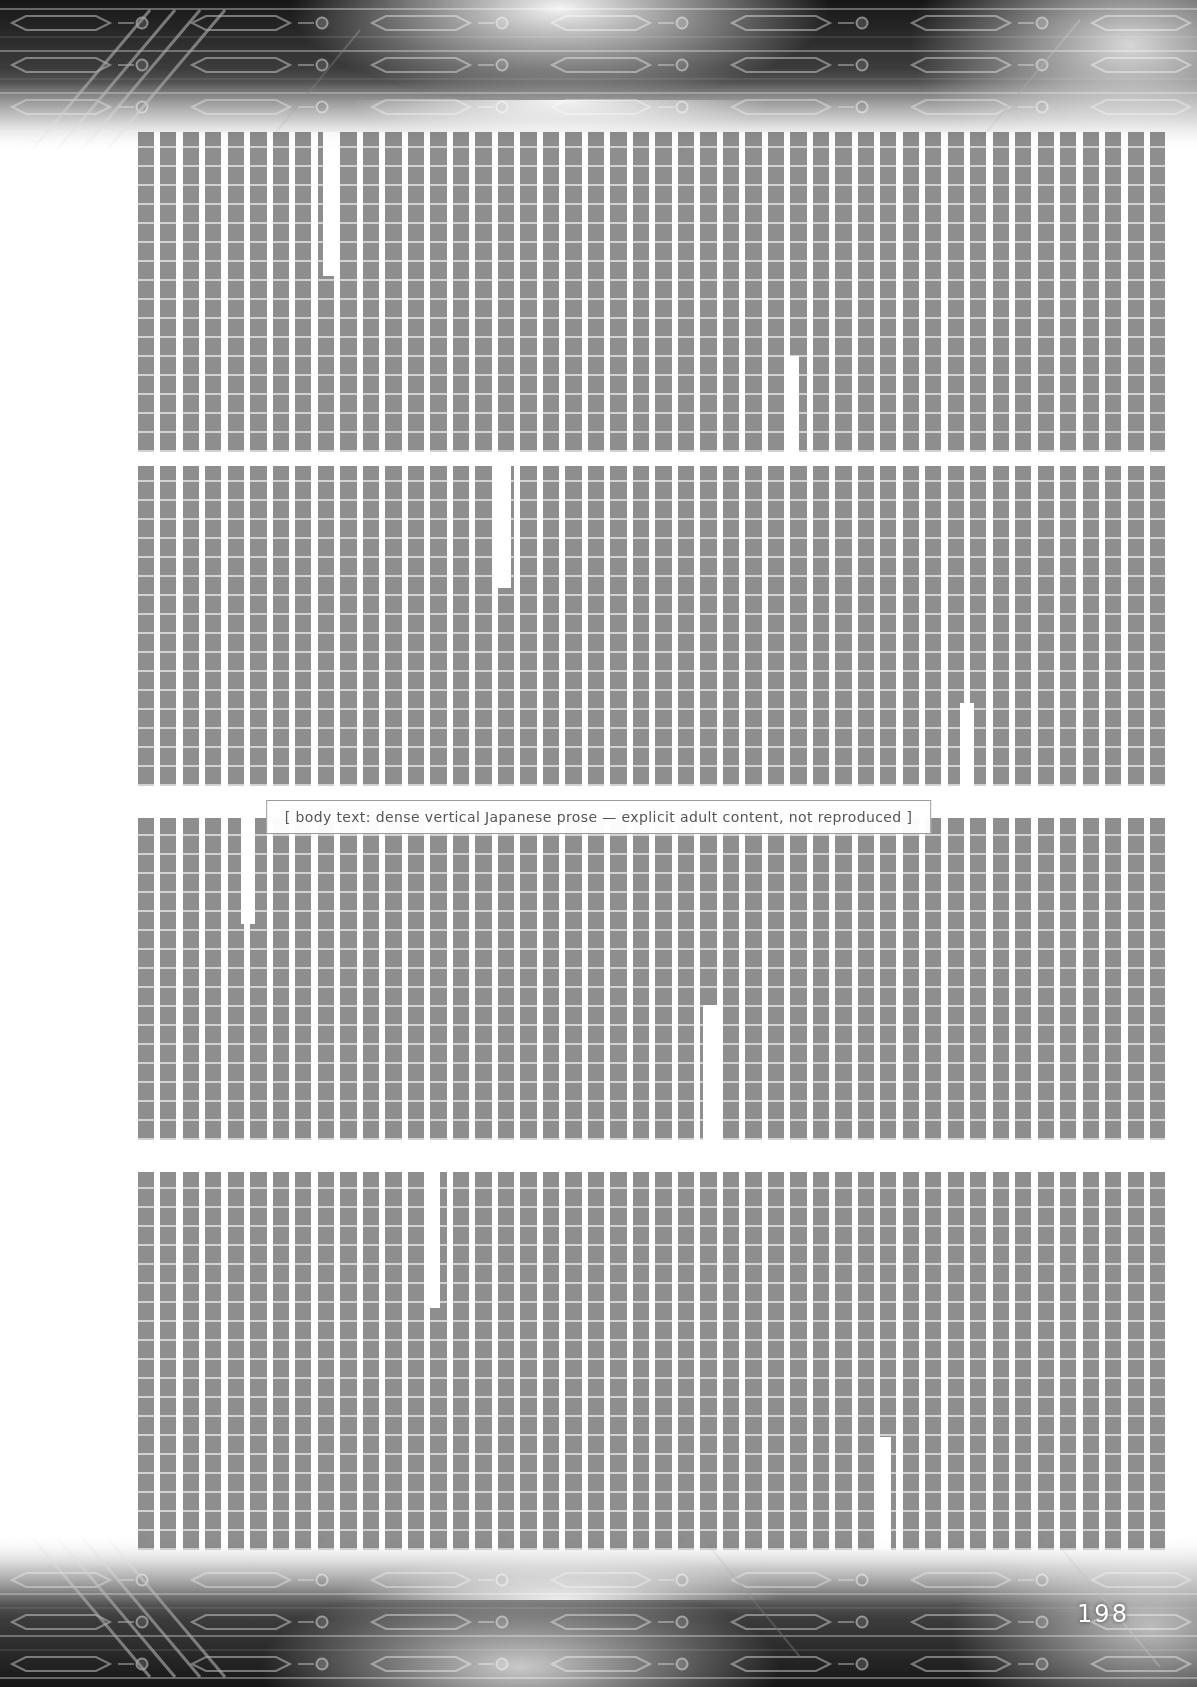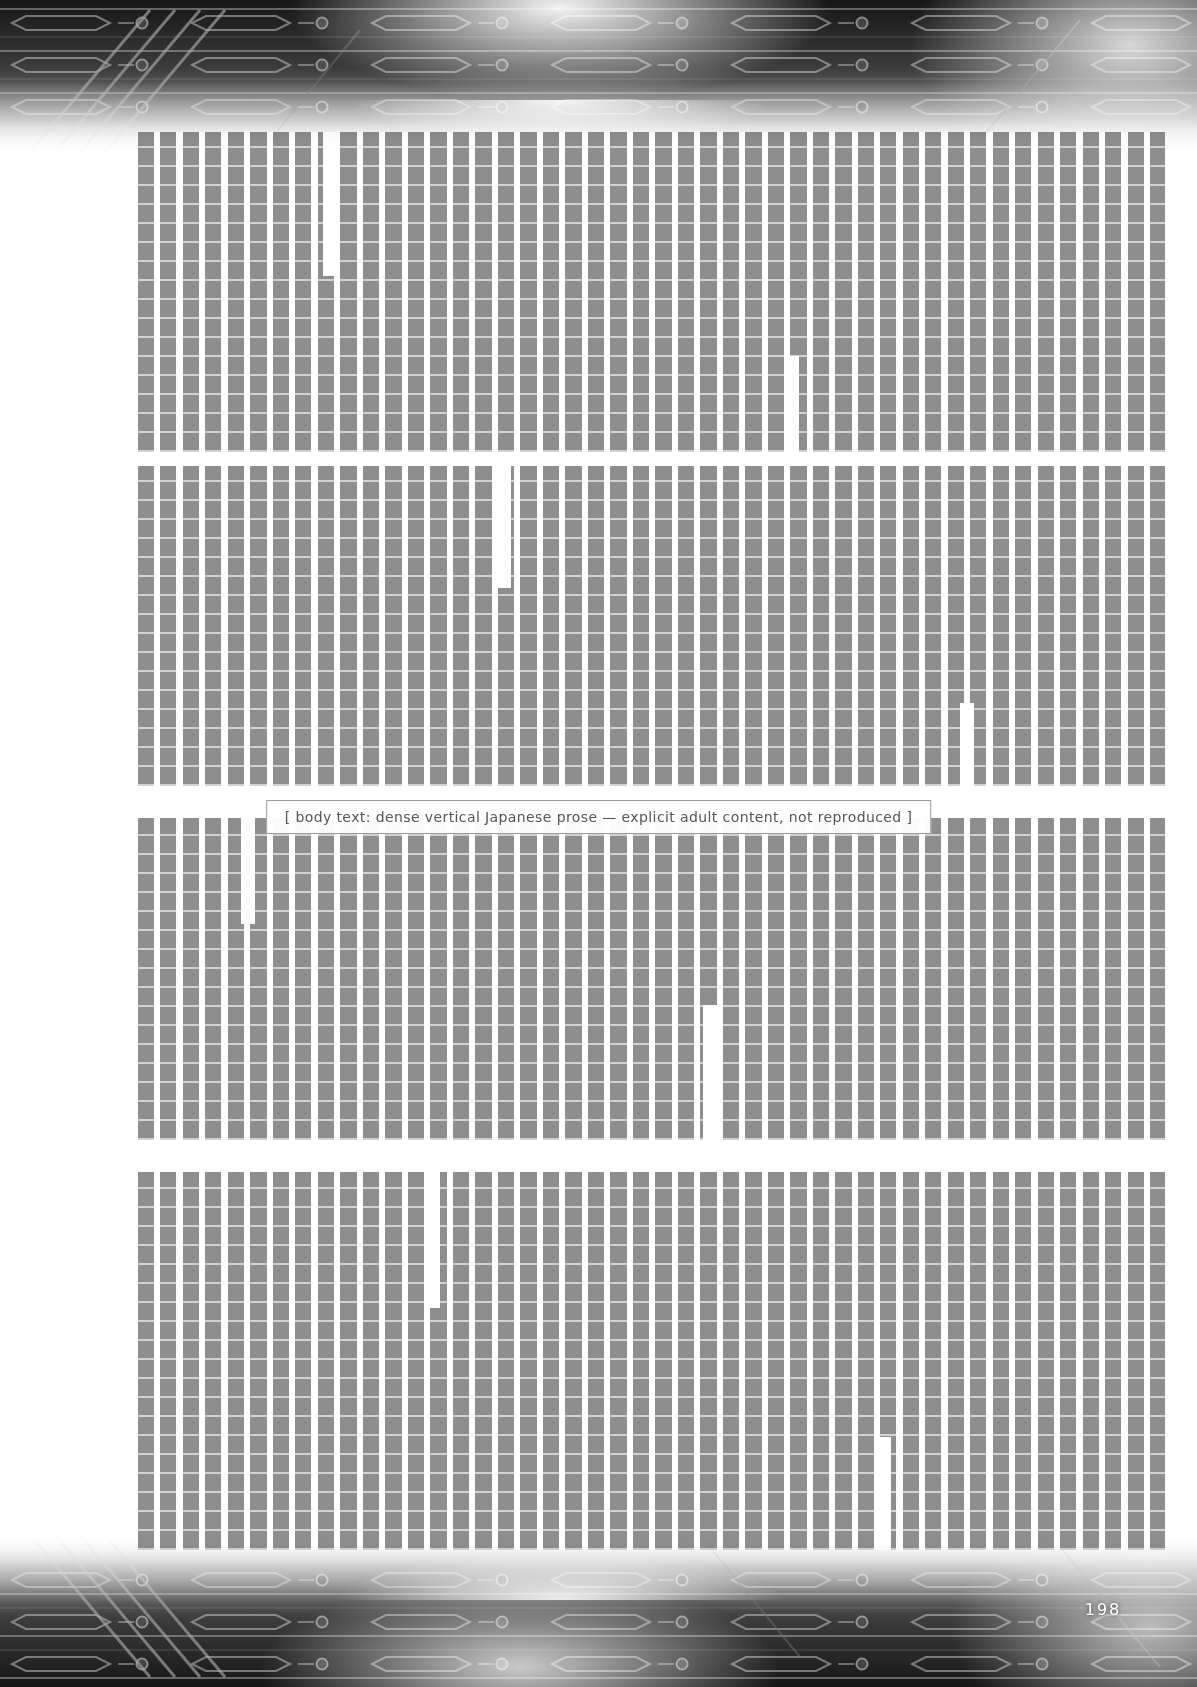--- a/index.html
+++ b/index.html
@@ -57,21 +57,21 @@
     white-space:nowrap;
     z-index:2;
   }
 
   
   .page-number{
     position:absolute;
     left:1058px;top:1600px;width:90px;
     z-index:2;
     color:#ffffff;
-    font-size:16px;
+    font-size:24px;
     letter-spacing:2px;
     text-align:center;
     text-shadow:0 0 4px rgba(0,0,0,.6);
     font-family:"DejaVu Sans", sans-serif;
   }
 
   
   .flare-top, .flare-bottom{
     position:absolute;left:0;width:1197px;height:120px;z-index:1;pointer-events:none;
   }

